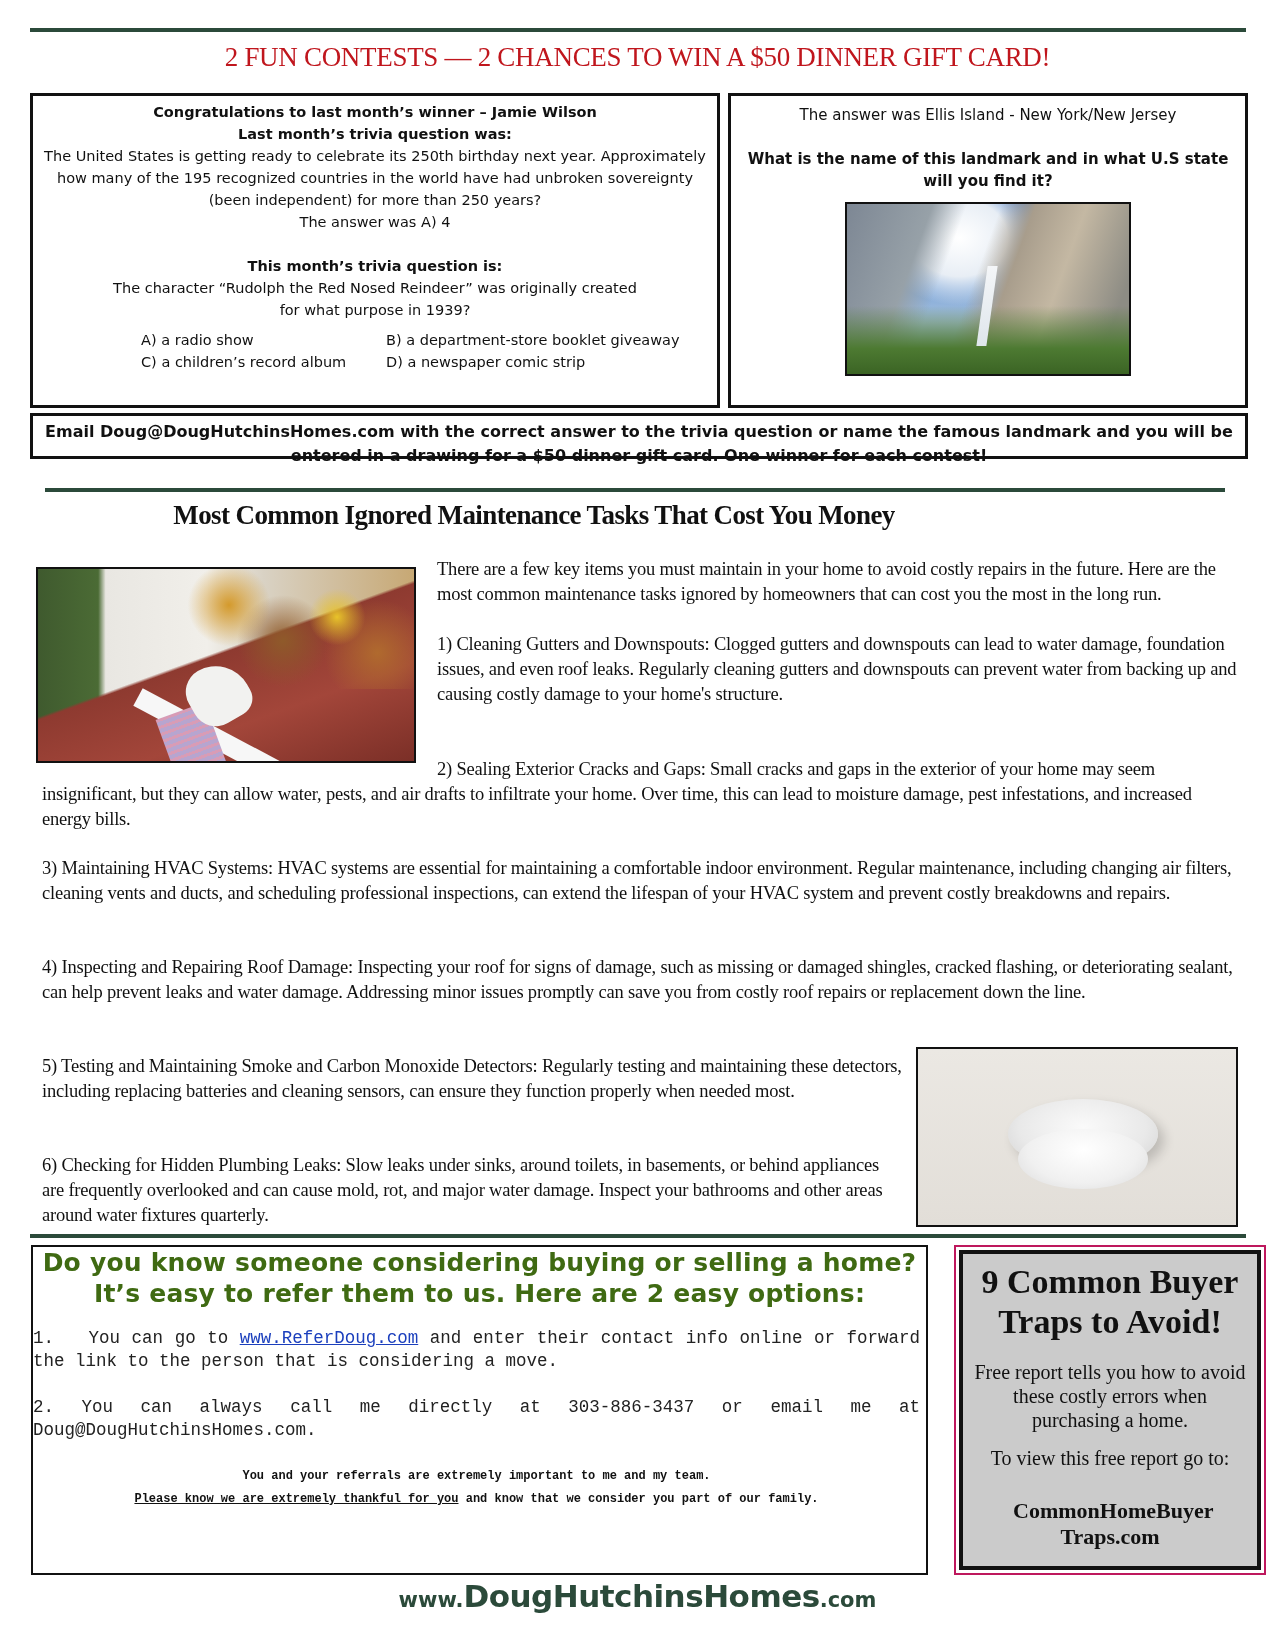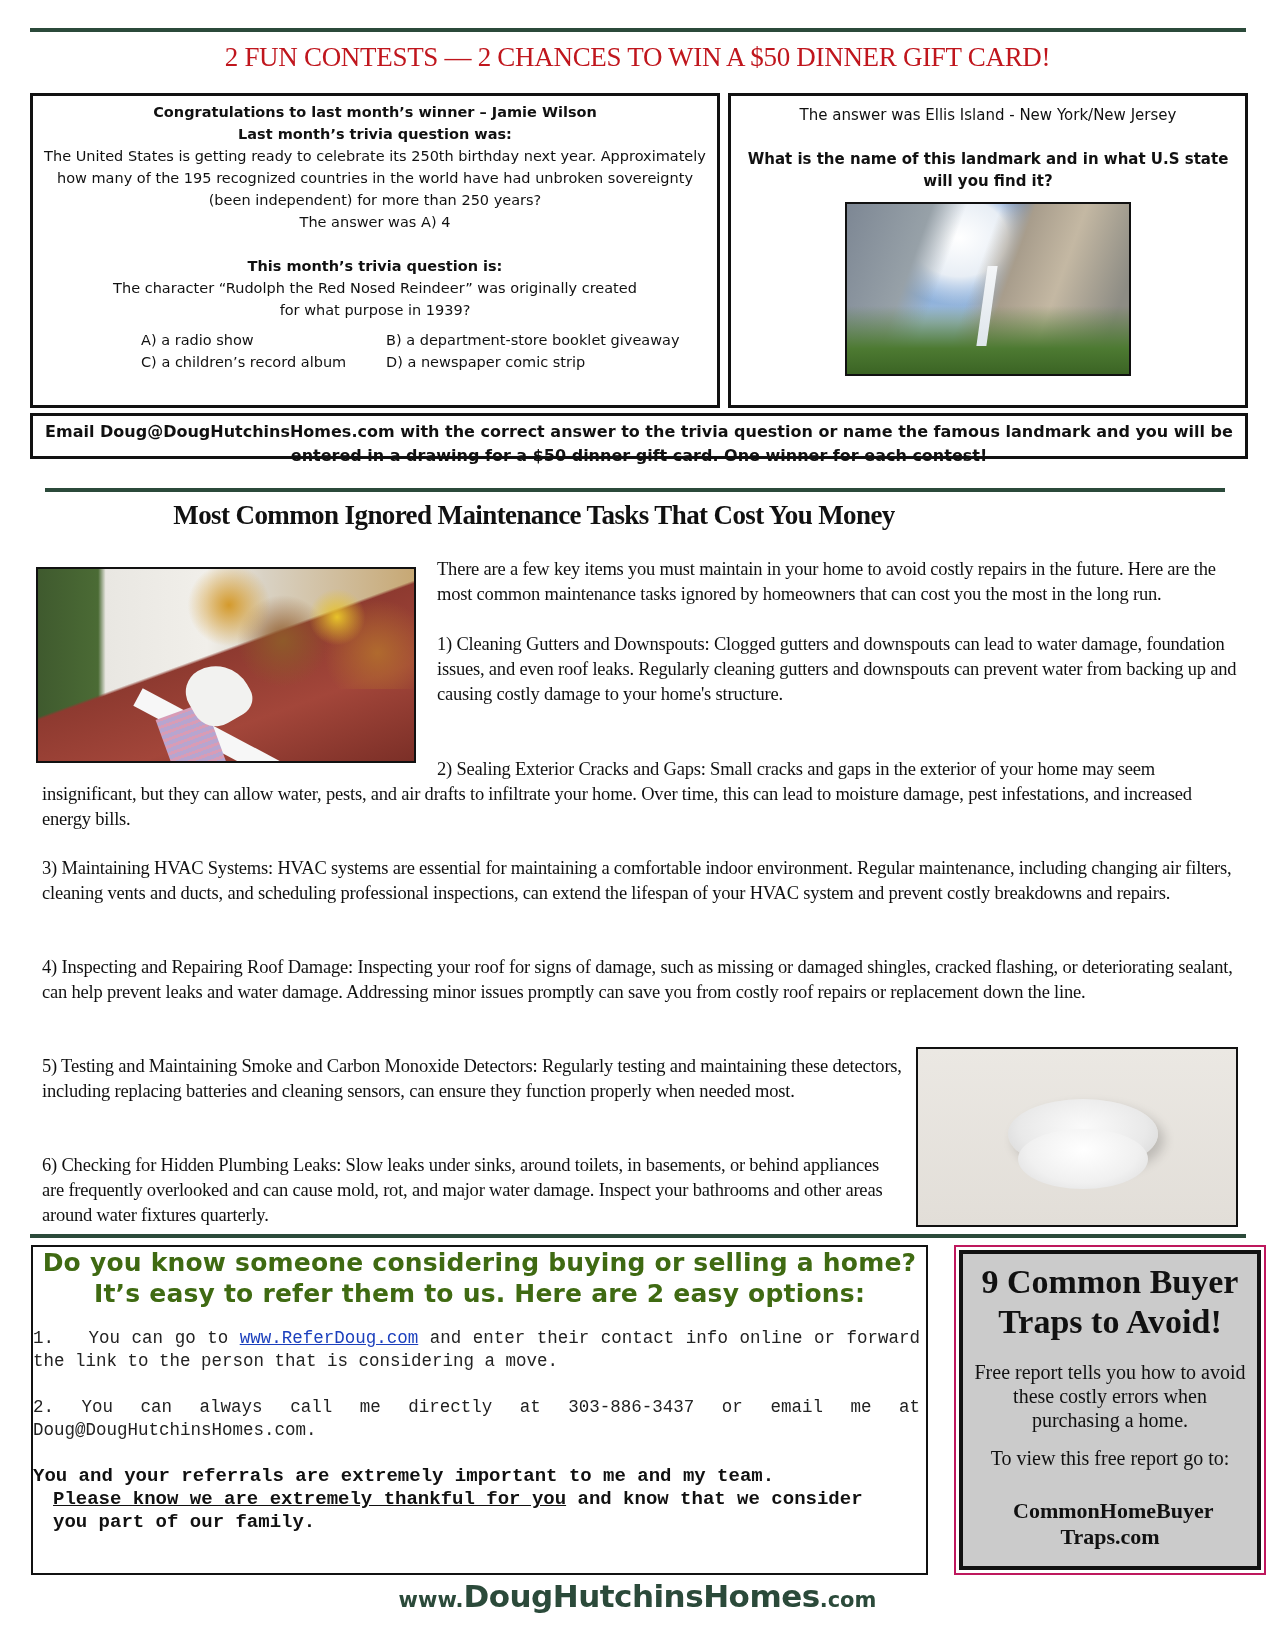--- a/index.html
+++ b/index.html
@@ -78,21 +78,21 @@
 
     .refer-box { position: absolute; left: 31px; top: 1245px; width: 897px; height: 330px; border: 2px solid #111; background: #fff; }
     .refer-title {
       text-align: center; 
       font-family: "DejaVu Sans", sans-serif; font-weight: bold; font-size: 25px; line-height: 31px; color: #3f6a12; letter-spacing: 0.2px;
     }
     .refer-body { padding: 0 6px 0 0; margin-top: 18px; }
     .mono { font-family: "Liberation Mono", monospace; font-size: 17.5px; line-height: 23px; color: #222; }
     .mono.justify { text-align: justify; text-align-last: left; }
     .mono a { color: #1b3fbd; text-decoration: underline; }
-    .mono-bold { font-family: "Liberation Mono", monospace; font-weight: bold; font-size: 19px; line-height: 23px; color: #111; }
+    .mono-bold { font-family: "Liberation Mono", monospace; font-weight: bold; font-size: 12px; line-height: 23px; text-align: center; color: #111; }
     .underline { text-decoration: underline; }
 
     .report-outer { position: absolute; left: 934px; top: 1245px; width: 312px; height: 330px; border: 2px solid #be185d; background: #fff; padding: 3px; margin-left: 20px; }
     .report-box { width: 100%; height: 100%; border: 4px solid #111; background: #cbcbcb; text-align: center; padding-top: 8px; }
     .report-title { font-family: "Liberation Serif", serif; font-weight: bold; font-size: 34px; line-height: 40px; color: #111; }
     .report-text { font-family: "Liberation Serif", serif; font-size: 20px; line-height: 24px; color: #111; margin-top: 18px; padding: 0 6px; }
     .report-text2 { font-family: "Liberation Serif", serif; font-size: 20px; line-height: 24px; color: #111; margin-top: 14px; }
     .report-url { font-family: "Liberation Serif", serif; font-weight: bold; font-size: 22px; line-height: 26px; color: #111; margin-top: 28px; }
 
     .footer-url { position: absolute; left: 0; top: 1578px; width: 1275px; text-align: center; color: #2b4a3a; font-family: "DejaVu Sans", sans-serif; }

